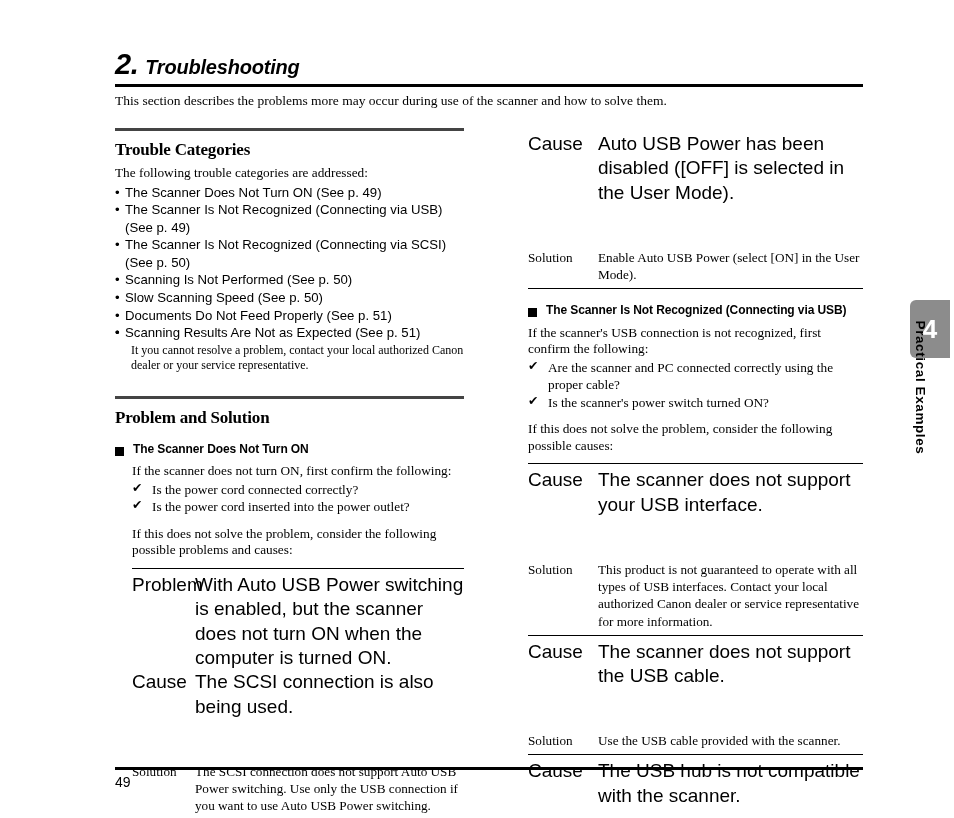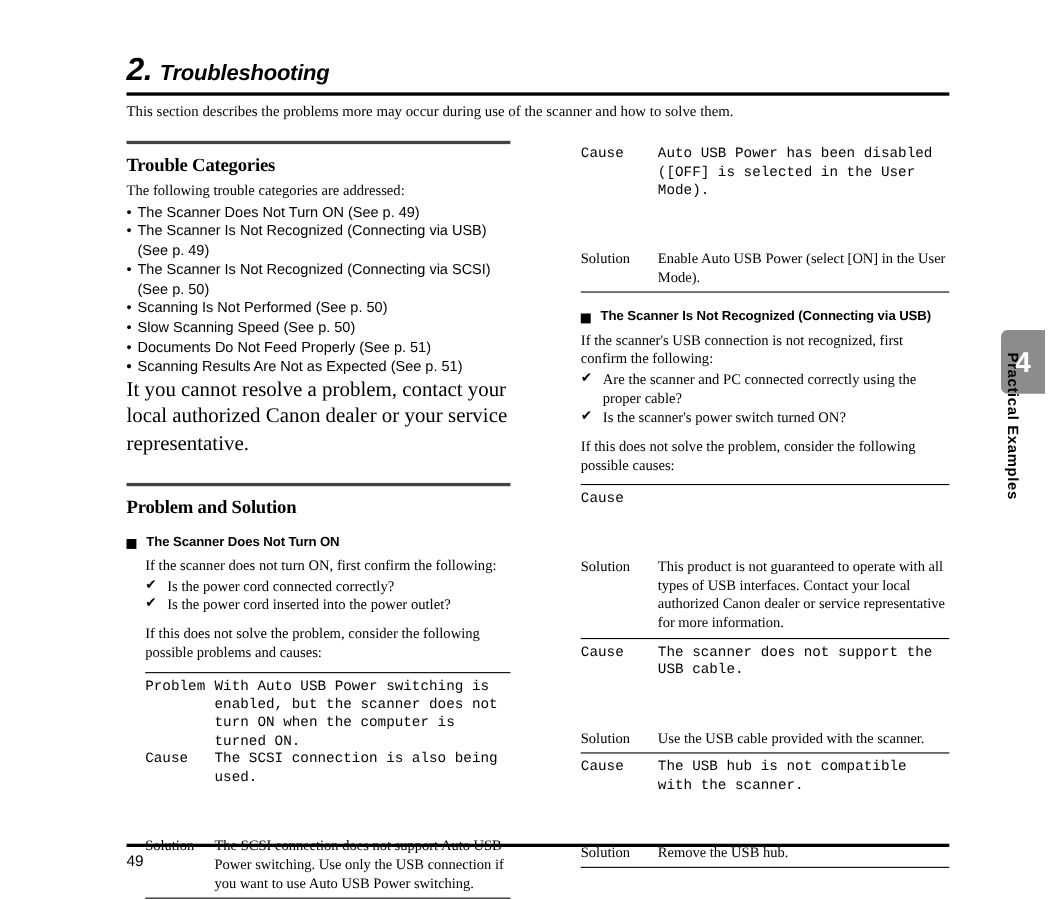--- a/index.html
+++ b/index.html
@@ -115,23 +115,23 @@
     margin: 0;
     text-indent: 0;
   }
   .cat-list li .dot {
     position: absolute;
     left: 0;
     top: 0;
   }
 
   .note-serif {
-    font-size: 19px;
+    font-size: 12px;
     line-height: 1.3;
-    margin: 1px 0 0 0;
+    margin: 1px 0 0 16px;
   }
 
   
   .sub-head {
     position: relative;
     font-family: "Liberation Sans", sans-serif;
     font-weight: bold;
     font-size: 12px;
     line-height: 1.28;
     padding-left: 18px;
@@ -199,22 +199,22 @@
     width: 63px;
   }
   .pcs-label-r {
     flex: 0 0 auto;
     width: 70px;
   }
   .pcs-value {
     flex: 1 1 auto;
   }
   .r-sans {
-    font-family: Liberation Mono, monospace;
-    font-size: 13px;
+    font-family: Liberation Sans, sans-serif;
+    font-size: 19px;
     line-height: 1.28;
   }
   .r-serif {
     font-family: "Liberation Serif", serif;
     font-size: 13.2px;
     line-height: 1.3;
     margin-top: 44px;
   }
 
   
@@ -381,20 +381,21 @@
       <ul class="check-list" id="right-checks">
           <li><span class="ck">✔</span><span>Are the scanner and PC connected correctly using the proper cable?</span></li>
           <li><span class="ck">✔</span><span>Is the scanner's power switch turned ON?</span></li>
         </ul>
       <p class="body-serif gap-para">If this does not solve the problem, consider the following possible causes:</p>
       <div id="right-table">
           <div class="pcs-table">
             <div class="pcs-block">
               <div class="pcs-row">
                 <div class="pcs-label-r r-sans">Cause</div>
+                <div class="pcs-value r-sans">The scanner does not support your USB interface.</div>
               </div>
               <div class="pcs-row">
                 <div class="pcs-label-r r-serif">Solution</div>
                 <div class="pcs-value r-serif">This product is not guaranteed to operate with all types of USB interfaces. Contact your local authorized Canon dealer or service representative for more information.</div>
               </div>
             </div>
             <div class="pcs-block">
               <div class="pcs-row">
                 <div class="pcs-label-r r-sans">Cause</div>
                 <div class="pcs-value r-sans">The scanner does not support the USB cable.</div>

